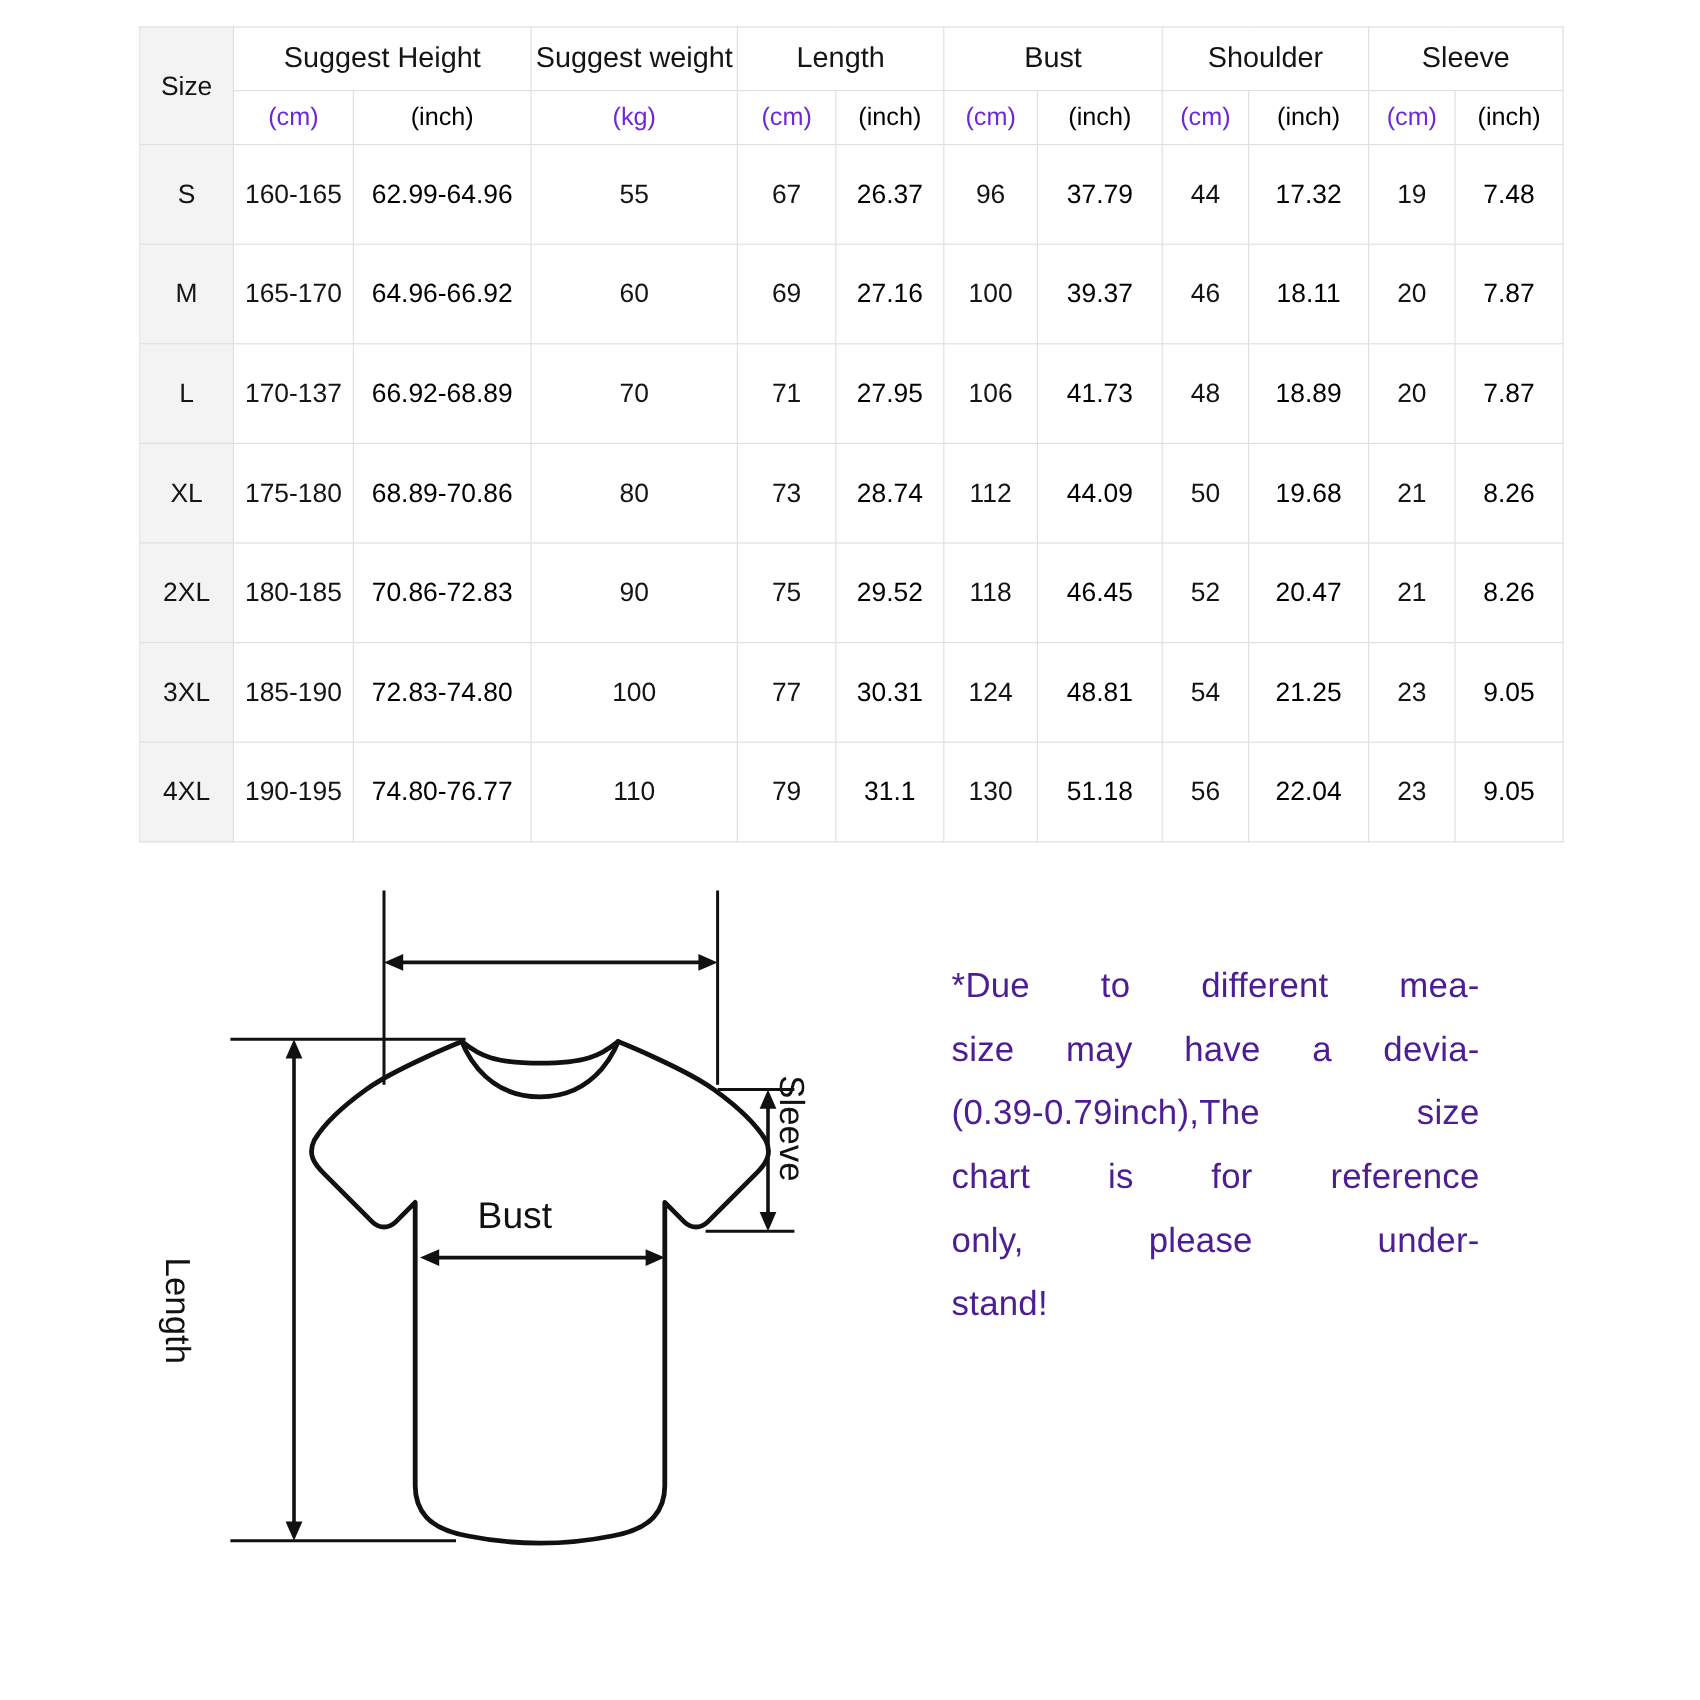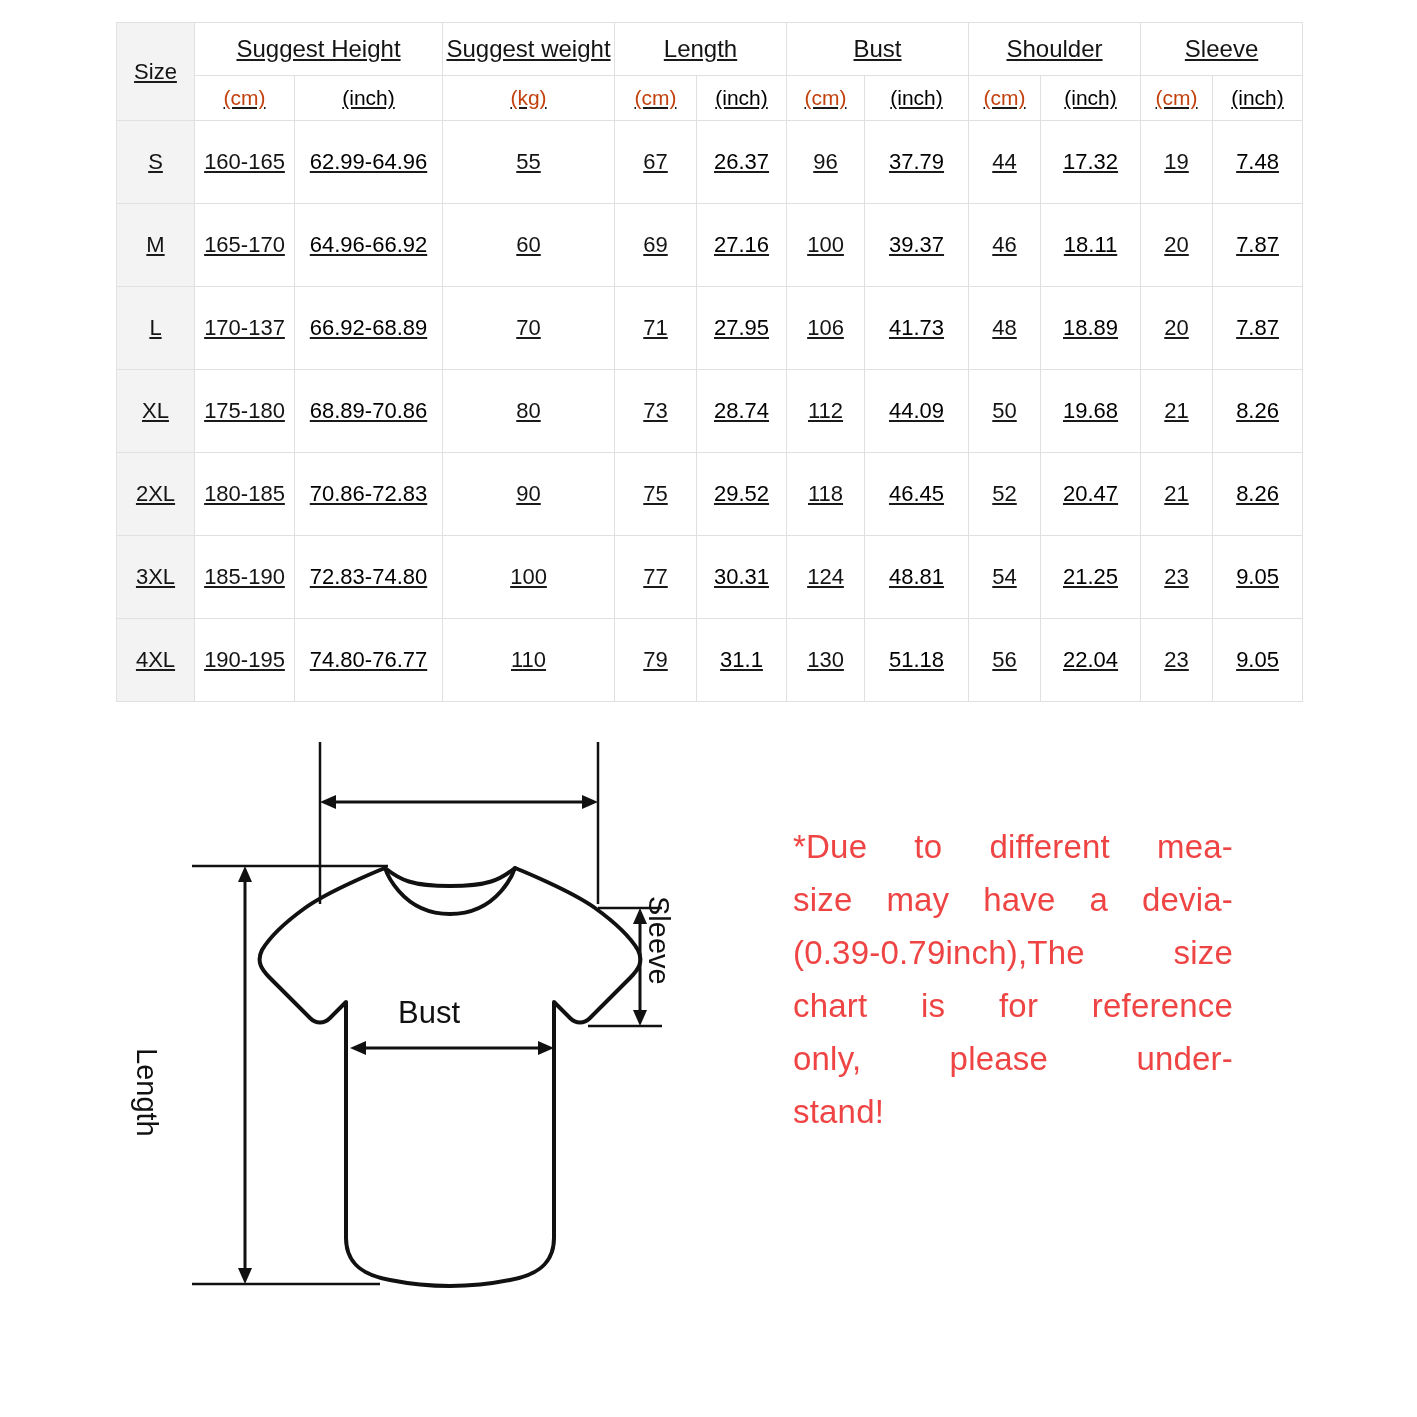--- a/index.html
+++ b/index.html
@@ -20,39 +20,38 @@
   .table-wrap {
     position: absolute;
     left: 116px;
     top: 22px;
     width: 1180px;
   }
   table.size-table {
     border-collapse: collapse;
     width: 100%;
     table-layout: fixed;
-    text-decoration: underline;
   }
   table.size-table td,
   table.size-table th {
     border: 1px solid #e0e0e0;
     text-align: center;
     vertical-align: middle;
     font-weight: normal;
     padding: 0;
   }
   .hdr-main td {
     height: 52px;
     font-size: 24px;
     color: #141414;
   }
   .hdr-unit td {
     height: 44px;
     font-size: 21px;
-    color: #c2410c;
+    color: #6d28d9;
   }
   .hdr-unit td.inch,
   .body-row td.inch {
     color: #000000;
   }
   .body-row td {
     height: 82px;
     font-size: 22px;
     color: #141414;
   }
@@ -109,25 +108,25 @@
     font-size: 29px;
     color: #111;
     writing-mode: vertical-rl;
     text-orientation: mixed;
   }
 
   
   .note {
     position: absolute;
     left: 793px;
-    top: 820px;
+    top: 796px;
     width: 440px;
-    font-size: 33px;
+    font-size: 29px;
     line-height: 53px;
-    color: #ef4444;
+    color: #4c1d95;
     letter-spacing: 0.2px;
   }
   .note span { display: block; }
   .note .just { text-align: justify; text-align-last: justify; }
 </style>
 </head>
 <body>
 
 <div class="table-wrap">
   <table class="size-table">

